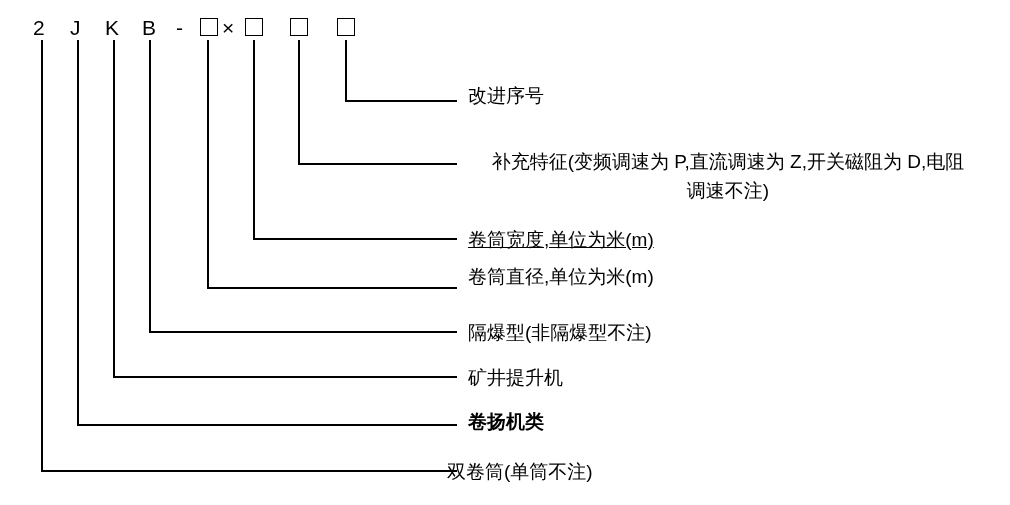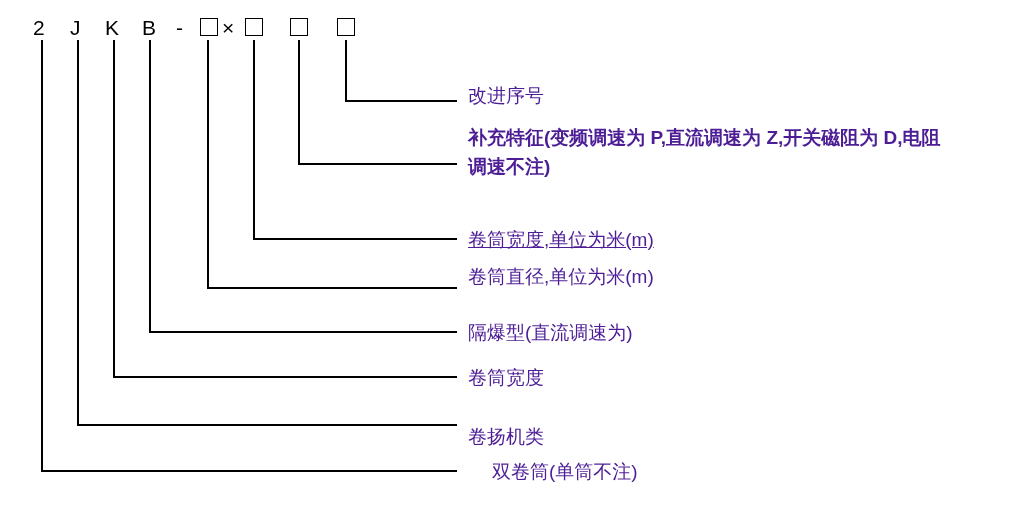--- a/index.html
+++ b/index.html
@@ -37,24 +37,25 @@
     background: #000000;
   }
   .hline {
     position: absolute;
     height: 1.6px;
     background: #000000;
   }
   .label {
     position: absolute;
     font-size: 19px;
-    color: #4c1d95;
+    color: #000000;
     line-height: 1.5;
     white-space: pre-line;
     font-family: "Liberation Sans", sans-serif;
+    text-align: center;
   }
 </style>
 </head>
 <body>
 
 <div id="canvas">
 
   <div>
     <span class="code-char" style="left:33px; top:17px;">2</span>
     <span class="code-char" style="left:70px; top:17px;">J</span>
@@ -91,23 +92,23 @@
 
     <div class="vline" style="left:77px; top:40px; height:385px;"></div>
     <div class="hline" style="left:77px; top:424px; width:380px;"></div>
 
     <div class="vline" style="left:41px; top:40px; height:431px;"></div>
     <div class="hline" style="left:41px; top:470px; width:416px;"></div>
   </div>
 
   <div>
     <div class="label" style="left:468px; top:82px;">改进序号</div>
-    <div class="label" style="left:468px; top:124px; width:520px;font-weight:bold;">补充特征(变频调速为 P,直流调速为 Z,开关磁阻为 D,电阻
+    <div class="label" style="left:468px; top:148px; width:520px;">补充特征(变频调速为 P,直流调速为 Z,开关磁阻为 D,电阻
 调速不注)</div>
     <div class="label" style="left:468px; top:226px;text-decoration:underline;">卷筒宽度,单位为米(m)</div>
     <div class="label" style="left:468px; top:263px;">卷筒直径,单位为米(m)</div>
-    <div class="label" style="left:468px; top:319px;">隔爆型(直流调速为)</div>
-    <div class="label" style="left:468px; top:364px;">卷筒宽度</div>
-    <div class="label" style="left:468px; top:423px;">卷扬机类</div>
-    <div class="label" style="left:492px; top:458px;">双卷筒(单筒不注)</div>
+    <div class="label" style="left:468px; top:319px;">隔爆型(非隔爆型不注)</div>
+    <div class="label" style="left:468px; top:364px;">矿井提升机</div>
+    <div class="label" style="left:468px; top:408px;font-weight:bold;">卷扬机类</div>
+    <div class="label" style="left:447px; top:458px;">双卷筒(单筒不注)</div>
   </div>
 
 </div>
 
 </body></html>

